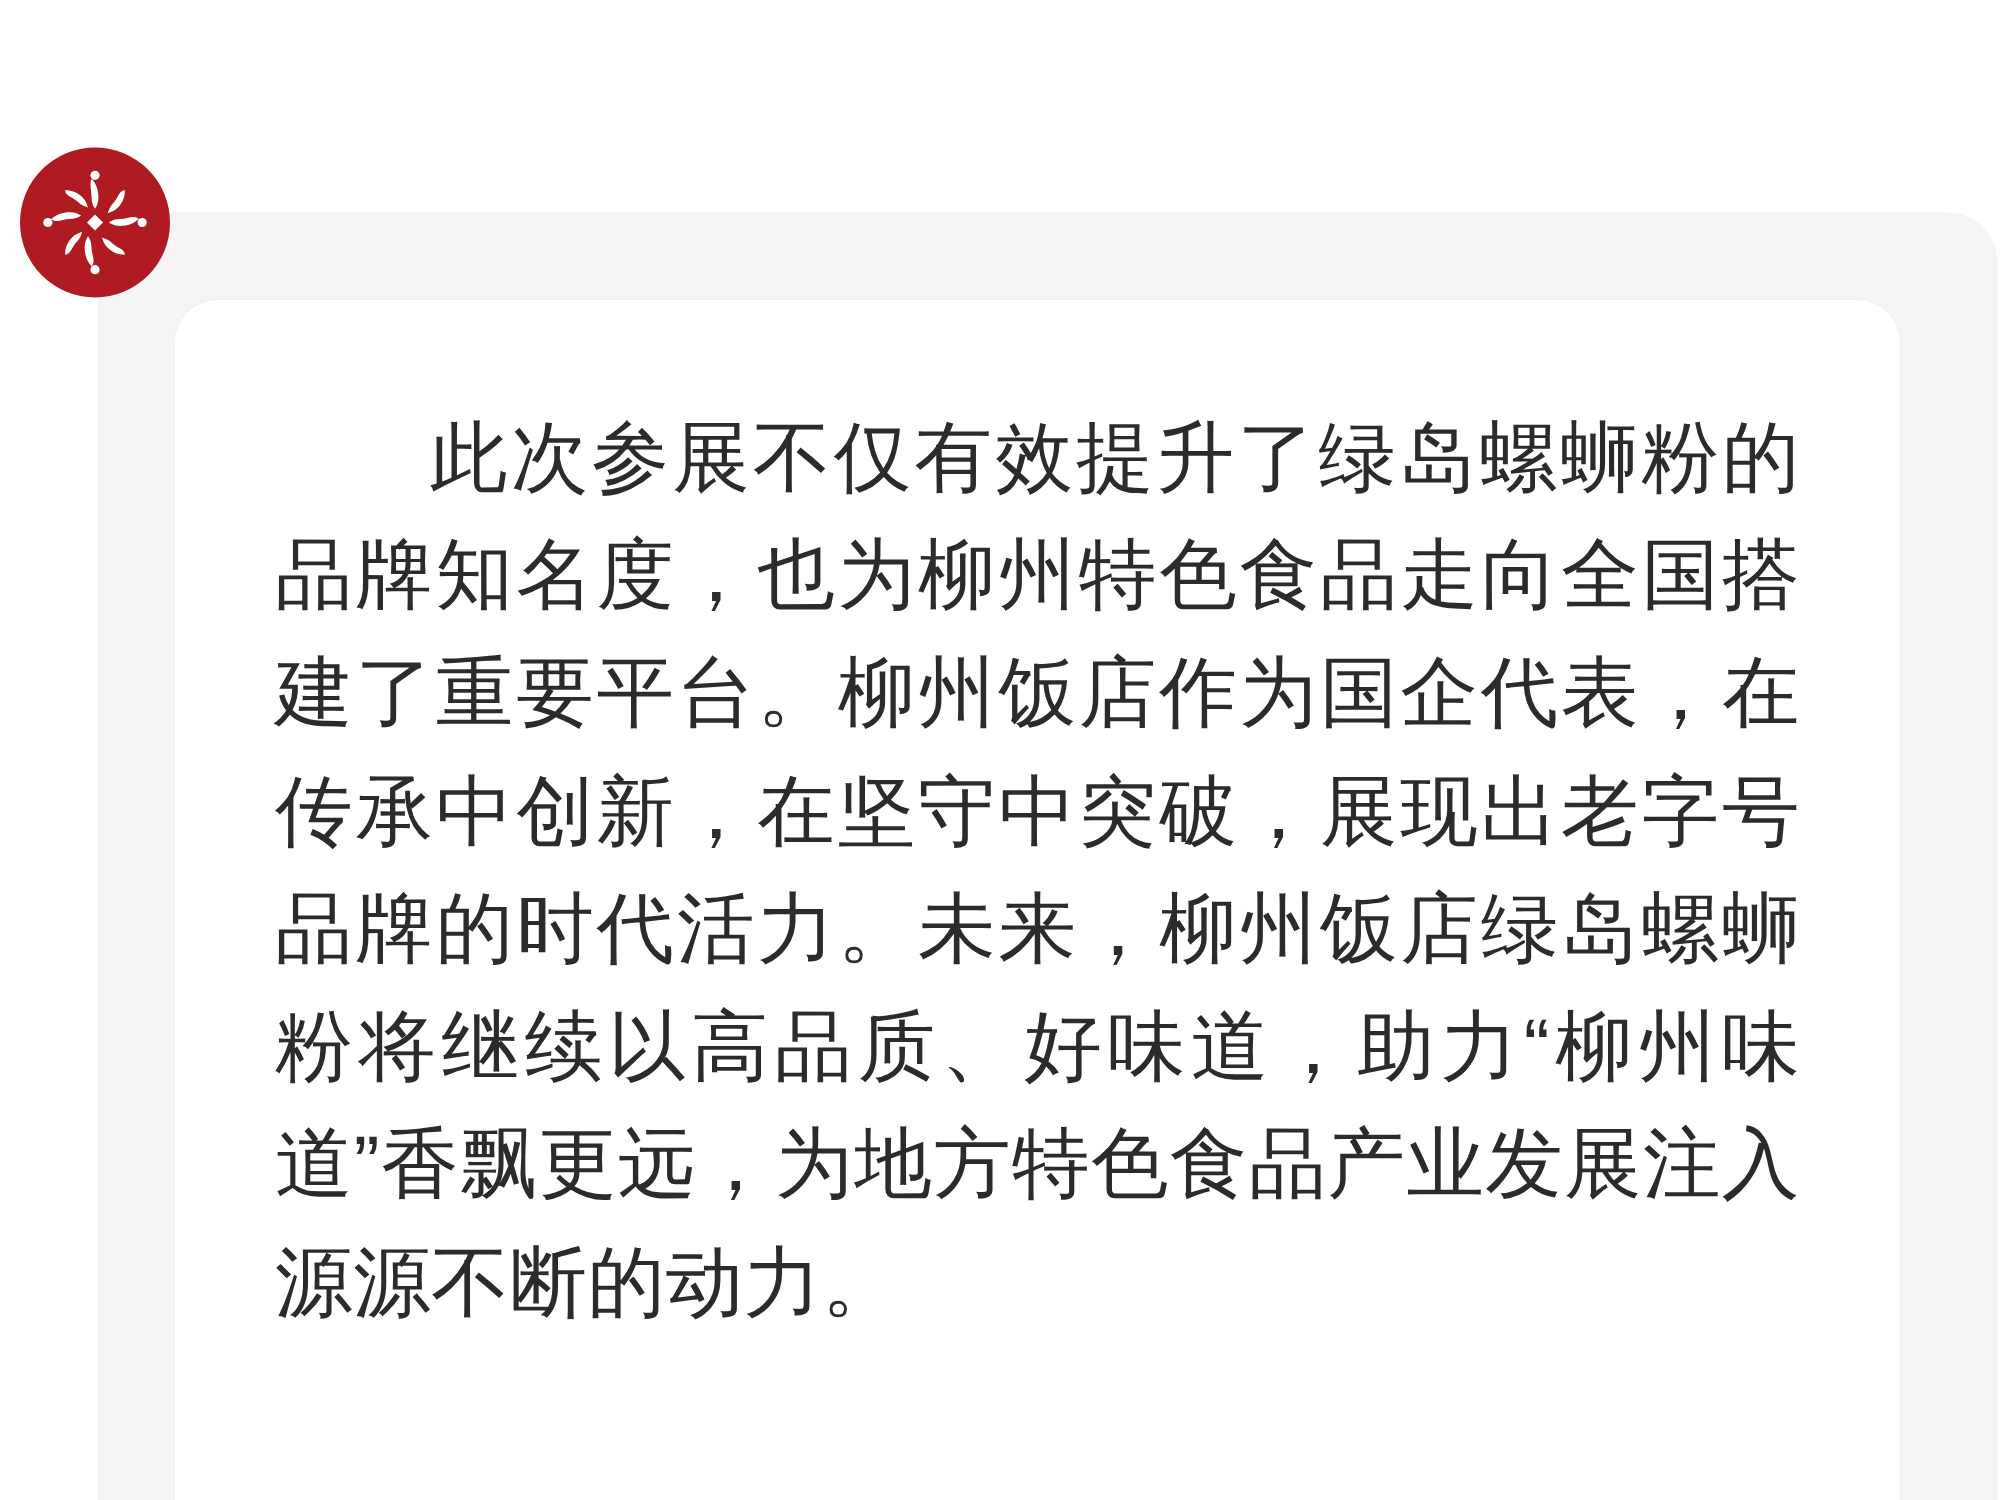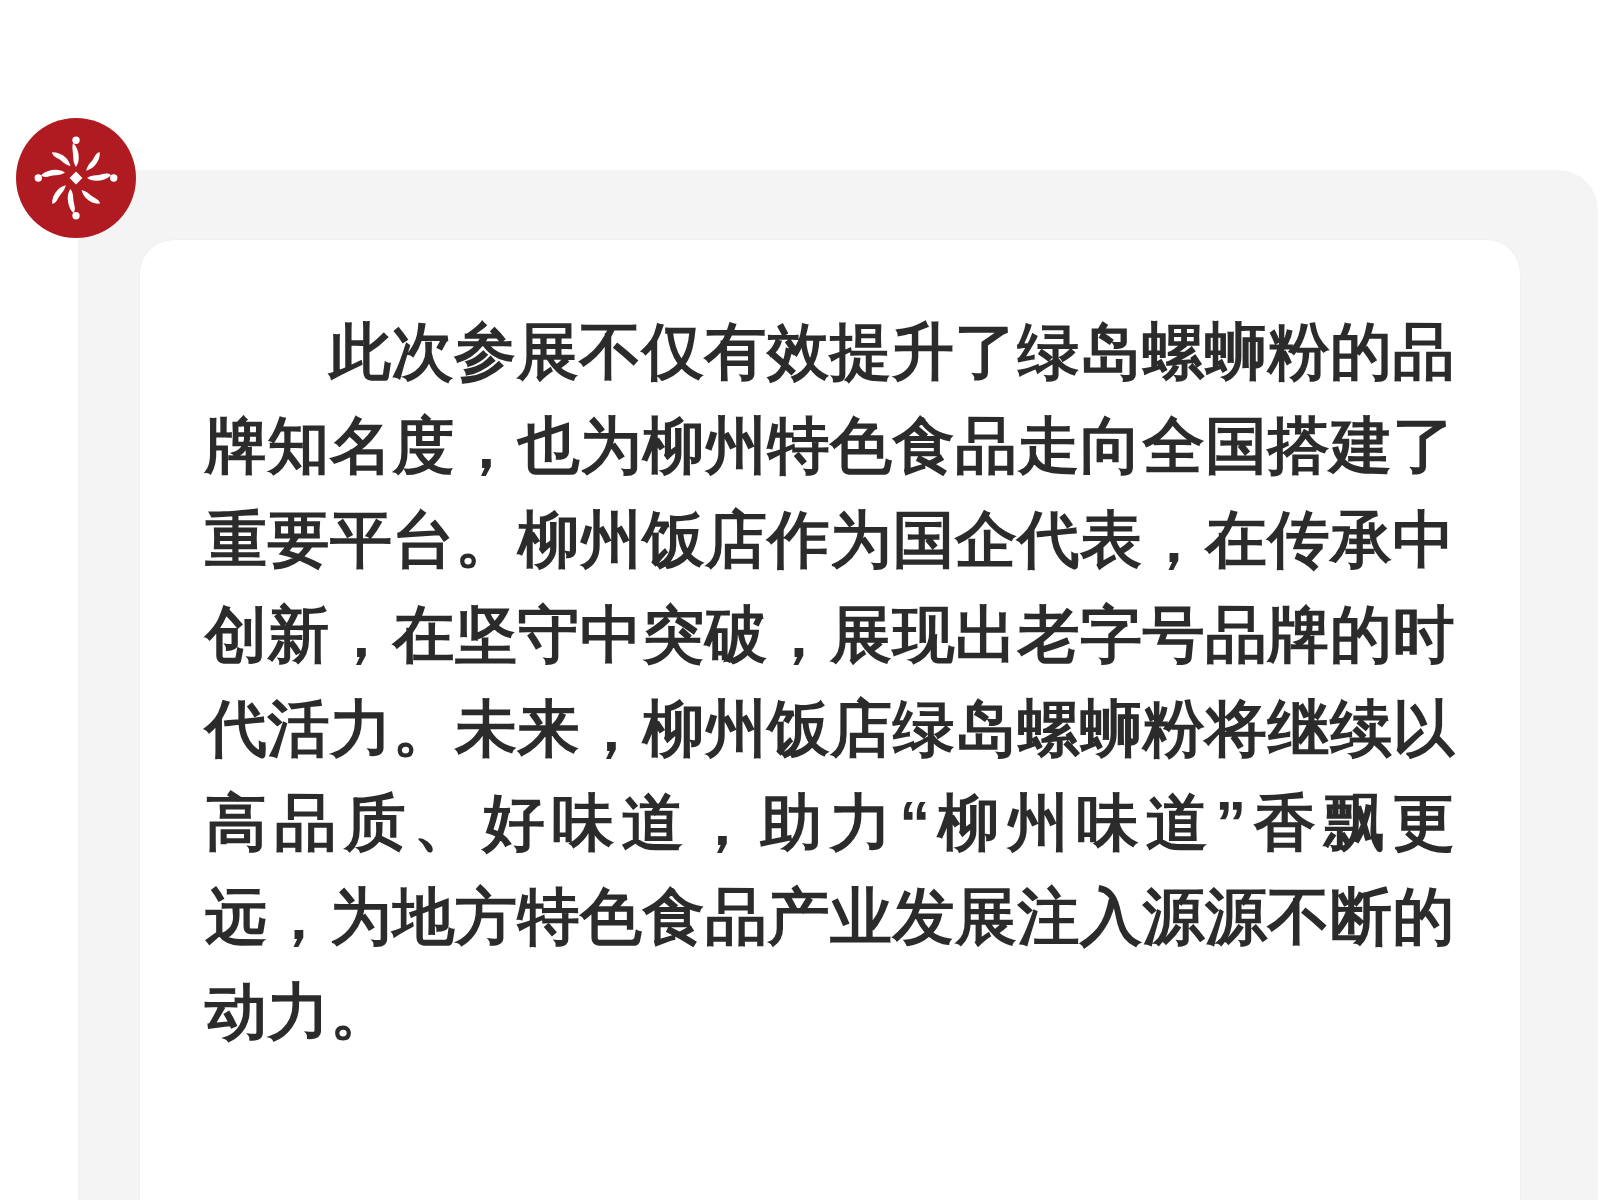--- a/index.html
+++ b/index.html
@@ -45,27 +45,27 @@
     border-radius: 34px;
     box-shadow: 0 0 0 1px rgba(0,0,0,0.015);
     overflow: hidden;
   }
 
   .card-body {
     padding: 62px 62px 40px 62px;
   }
 
   .paragraph {
-    margin: 3px;
+    margin: 18px;
     color: #2b2b2b;
     font-size: 62px;
     line-height: 1.52;
     letter-spacing: 0.5px;
     text-indent: 2em;
-    font-weight: 700;
+    font-weight: 400;
     font-family: "Liberation Sans", "DejaVu Sans", sans-serif;
     text-align: justify;
     text-justify: inter-ideograph;
     word-break: break-all;
   }
 
   
   .logo-badge {
     position: absolute;
     left: 16px;

